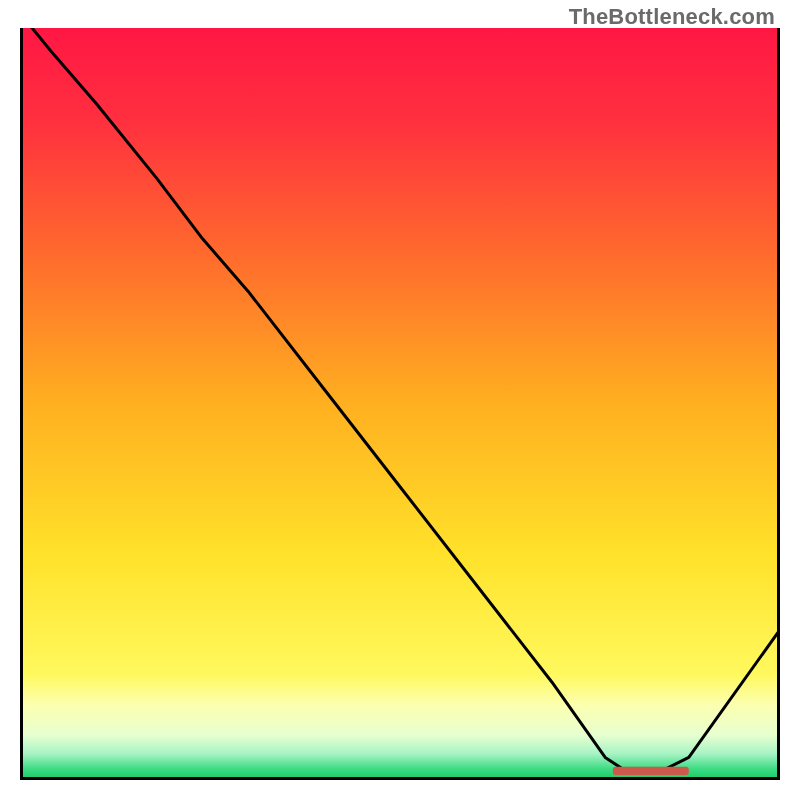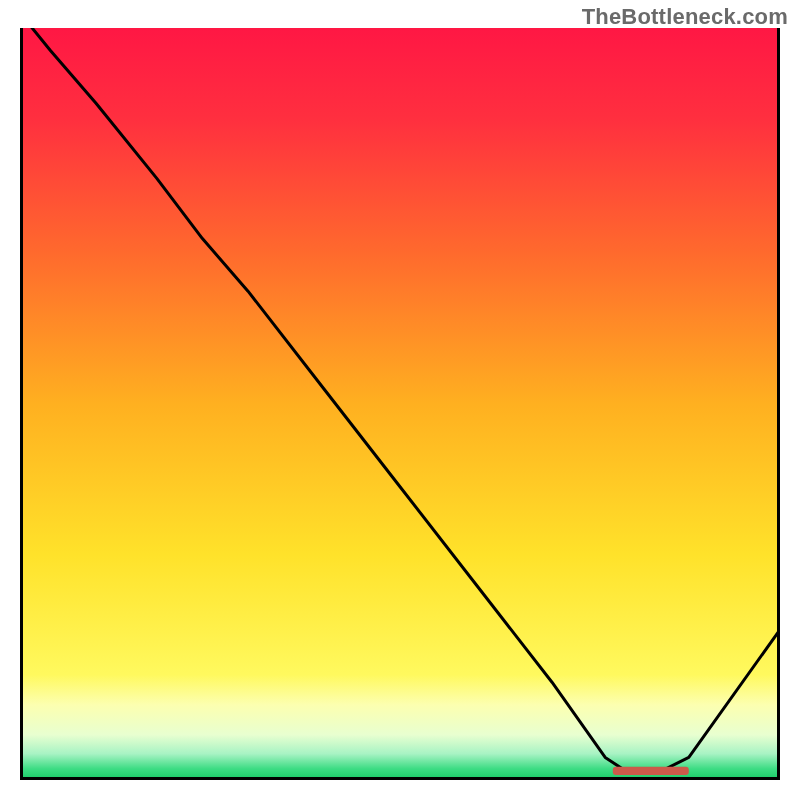--- a/index.html
+++ b/index.html
@@ -12,21 +12,21 @@
     overflow: hidden;
   }
   .frame {
     position: relative;
     width: 800px;
     height: 800px;
   }
   .watermark {
     position: absolute;
     top: 4px;
-    right: 12px;
+    right: 25px;
     font-size: 22px;
     font-weight: 600;
     color: #6a6a6a;
     letter-spacing: 0.2px;
   }
   .plot-wrap {
     position: absolute;
     left: 20px;
     top: 28px;
     width: 760px;

